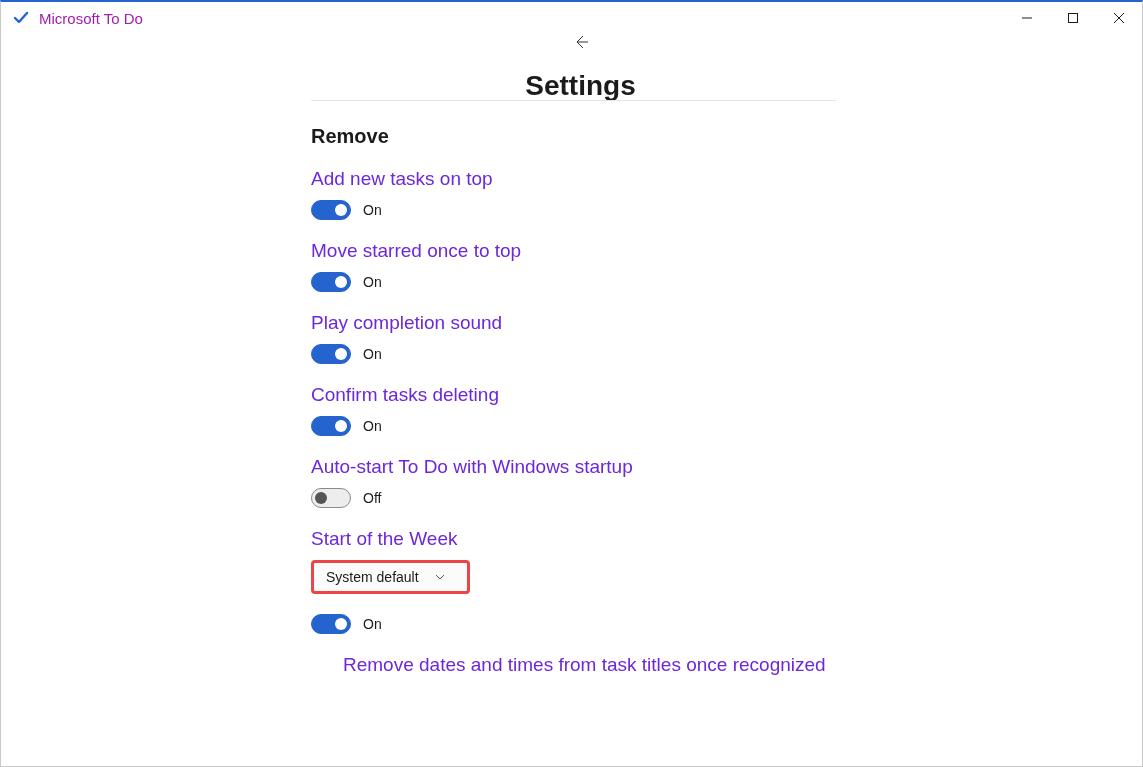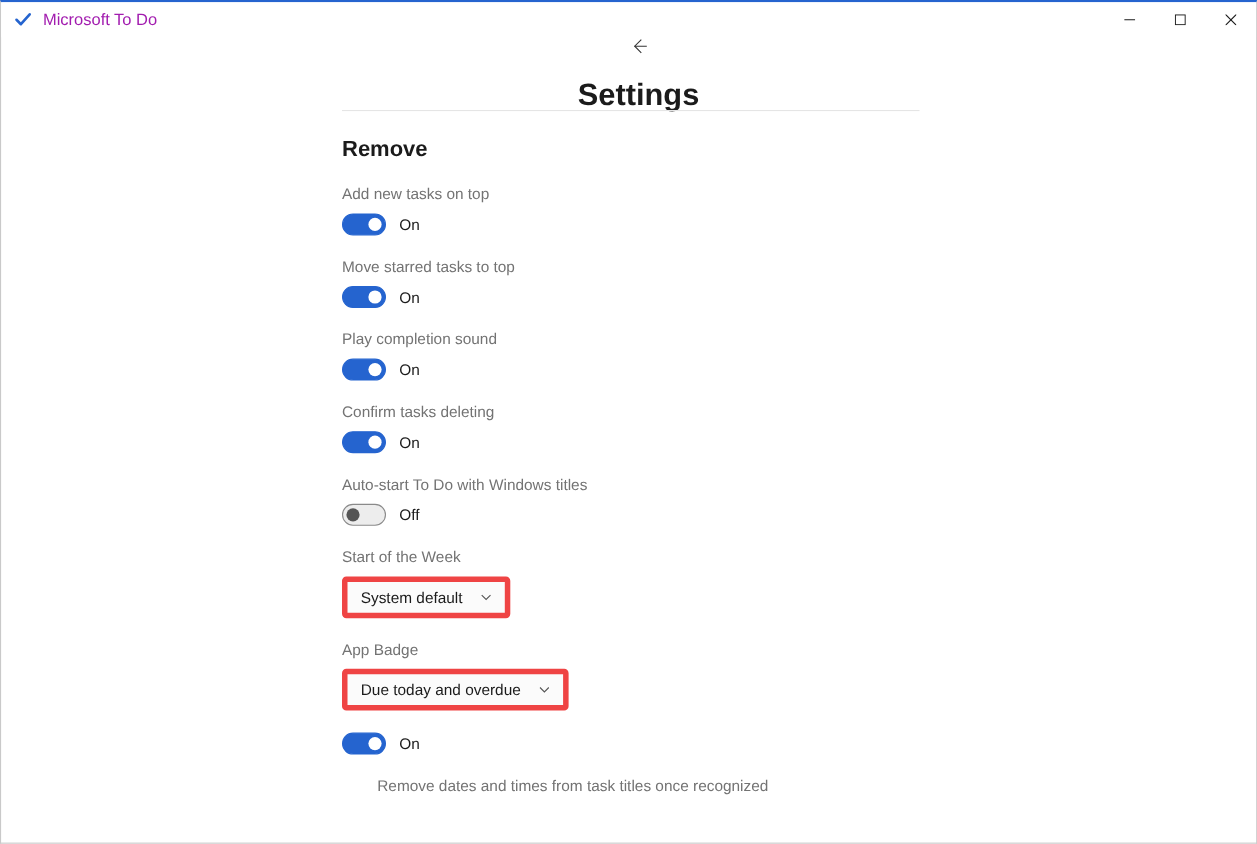--- a/index.html
+++ b/index.html
@@ -67,39 +67,39 @@
     width: 560px;
   }
   .top-divider {
     height:1px;
     width:525px;
     background:#e5e5e5;
     margin: 0 0 24px 0;
   }
   h2.section-title { font-size: 20px; font-weight:600; margin-bottom: 20px; }
   .setting-item { margin-bottom: 20px; }
-  .setting-label { font-size: 14px; color:#737373; margin-bottom: 10px; display:block; }
+  .setting-label { font-size: 19px; color:#6d28d9; margin-bottom: 10px; display:block; }
   .toggle-row { display:flex; align-items:center; gap:12px; }
   .toggle {
     width: 40px; height: 20px; border-radius:10px; position:relative;
     cursor:pointer; flex:0 0 auto;
   }
   .toggle.on { background:#2564cf; border:1px solid #2564cf; }
   .toggle.off { background:#ededed; border:1px solid #8a8a8a; }
   .toggle .knob {
     position:absolute; width:12px; height:12px; border-radius:50%;
     top:50%; transform:translateY(-50%);
   }
   .toggle.on .knob { right:3px; background:#fff; }
   .toggle.off .knob { left:3px; background:#555; }
   .toggle-state { font-size:14px; }
   .dropdown {
     display:inline-flex; align-items:flex-start; gap:10px;
-    border:5px solid #ef4444; border-radius:4px;
-    padding: 6px 12px 6px 12px;
+    border:3px solid #ef4444; border-radius:4px;
+    padding: 6px 22px 6px 12px;
     background:#fbfbfb;
     cursor:pointer;
     font-size:14px;
   }
   .dropdown .chev { margin-left:6px; }
   
   .content-wrapper::-webkit-scrollbar { width:4px; }
   .content-wrapper::-webkit-scrollbar-thumb { background:#c0c0c0; border-radius:2px; }
 </style>
 </head>
@@ -153,21 +153,21 @@
       <span class="setting-label">Add new tasks on top</span>
       <div class="toggle-row">
         <div class="toggle on">
             <div class="knob"></div>
           </div>
         <span class="toggle-state">On</span>
       </div>
     </div>
 
     <div class="setting-item">
-      <span class="setting-label">Move starred tasks to top</span>
+      <span class="setting-label">Move starred once to top</span>
       <div class="toggle-row">
         <div class="toggle on">
             <div class="knob"></div>
           </div>
         <span class="toggle-state">On</span>
       </div>
     </div>
 
     <div class="setting-item">
       <span class="setting-label">Play completion sound</span>
@@ -183,52 +183,41 @@
       <span class="setting-label">Confirm tasks deleting</span>
       <div class="toggle-row">
         <div class="toggle on">
             <div class="knob"></div>
           </div>
         <span class="toggle-state">On</span>
       </div>
     </div>
 
     <div class="setting-item">
-      <span class="setting-label">Auto-start To Do with Windows titles</span>
+      <span class="setting-label">Auto-start To Do with Windows startup</span>
       <div class="toggle-row">
         <div class="toggle off">
             <div class="knob"></div>
           </div>
         <span class="toggle-state">Off</span>
       </div>
     </div>
 
     <div class="setting-item">
       <span class="setting-label">Start of the Week</span>
       <div class="dropdown">
         <span>System default</span>
         <span class="chev">
           <svg width="10" height="10" viewBox="0 0 10 10">
               <path d="M1 3 L5 7 L9 3" stroke="#555" stroke-width="1" fill="none"></path>
             </svg>
         </span>
       </div>
     </div>
 
-    <div class="setting-item">
-      <span class="setting-label">App Badge</span>
-      <div class="dropdown">
-        <span>Due today and overdue</span>
-        <span class="chev">
-          <svg width="10" height="10" viewBox="0 0 10 10">
-              <path d="M1 3 L5 7 L9 3" stroke="#555" stroke-width="1" fill="none"></path>
-            </svg>
-        </span>
-      </div>
-    </div>
 
     <div class="setting-item">
       <div class="toggle-row">
         <div class="toggle on">
             <div class="knob"></div>
           </div>
         <span class="toggle-state">On</span>
       </div>
     </div>
 

